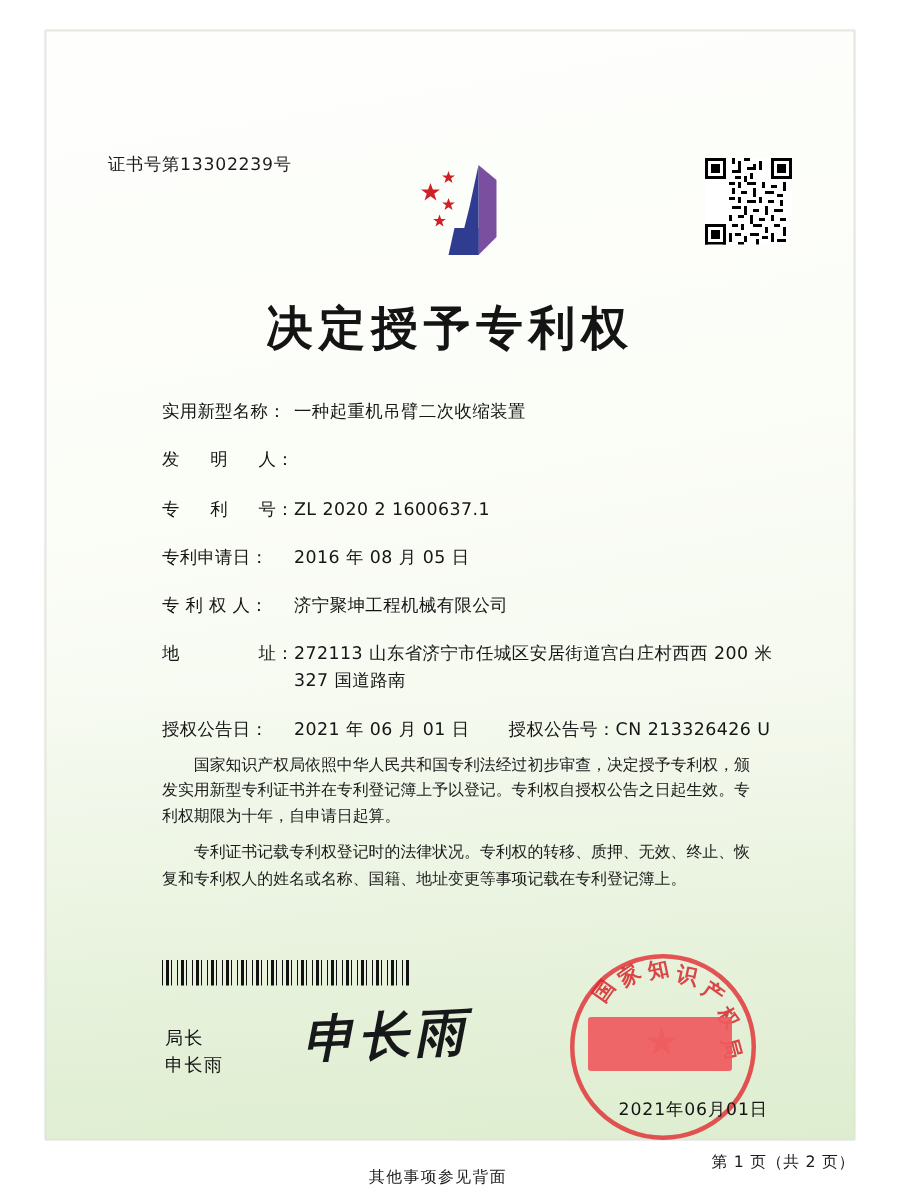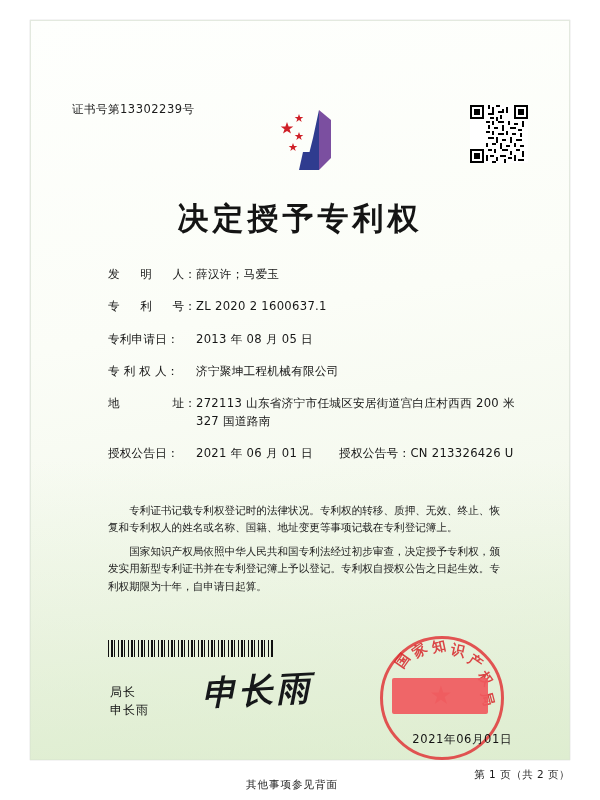--- a/index.html
+++ b/index.html
@@ -353,42 +353,45 @@
             <rect x="17" y="27" width="1" height="2"></rect>
           <rect x="11" y="28" width="2" height="1"></rect>
         </g>
       </svg>
     </div>
 
     <div class="title">决定授予专利权</div>
 
     <div class="fields">
 
+      <div class="field-row">
+        <div class="field-label">实用新型名称：</div>
+        <div class="field-value">一种起重机吊臂二次收缩装置</div>
+      </div>
 
       <div class="field-row">
         <div class="field-label spread">
           <span>发</span>
           <span>明</span>
           <span>人：</span>
         </div>
-        <div class="field-value">薛汉许；马爱玉</div>
       </div>
 
       <div class="field-row">
         <div class="field-label spread">
           <span>专</span>
           <span>利</span>
           <span>号：</span>
         </div>
         <div class="field-value">ZL 2020 2 1600637.1</div>
       </div>
 
       <div class="field-row">
         <div class="field-label">专利申请日：</div>
-        <div class="field-value">2013 年 08 月 05 日</div>
+        <div class="field-value">2016 年 08 月 05 日</div>
       </div>
 
       <div class="field-row">
         <div class="field-label">专 利 权 人：</div>
         <div class="field-value">济宁聚坤工程机械有限公司</div>
       </div>
 
       <div class="field-row">
         <div class="field-label spread">
           <span>地</span>
@@ -404,22 +407,22 @@
         <div class="field-label">授权公告日：</div>
         <div class="field-value row-flex">
           <span>2021 年 06 月 01 日</span>
           <span class="inline-label">授权公告号：</span>
           <span class="inline-value">CN 213326426 U</span>
         </div>
       </div>
     </div>
 
     <div class="paragraphs">
+      <p>国家知识产权局依照中华人民共和国专利法经过初步审查，决定授予专利权，颁发实用新型专利证书并在专利登记簿上予以登记。专利权自授权公告之日起生效。专利权期限为十年，自申请日起算。</p>
       <p>专利证书记载专利权登记时的法律状况。专利权的转移、质押、无效、终止、恢复和专利权人的姓名或名称、国籍、地址变更等事项记载在专利登记簿上。</p>
-      <p>国家知识产权局依照中华人民共和国专利法经过初步审查，决定授予专利权，颁发实用新型专利证书并在专利登记簿上予以登记。专利权自授权公告之日起生效。专利权期限为十年，自申请日起算。</p>
     </div>
 
     <div class="barcode"></div>
 
     <div class="sig-label">
       <div>局长</div>
       <div>申长雨</div>
     </div>
     <div class="signature">申长雨</div>
 

